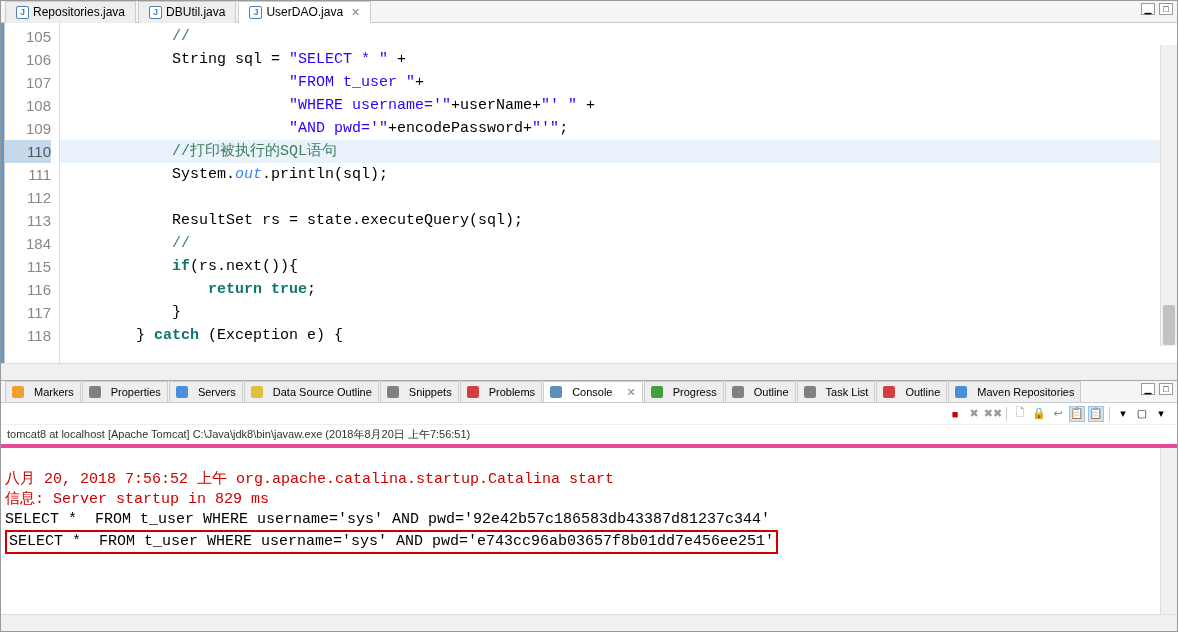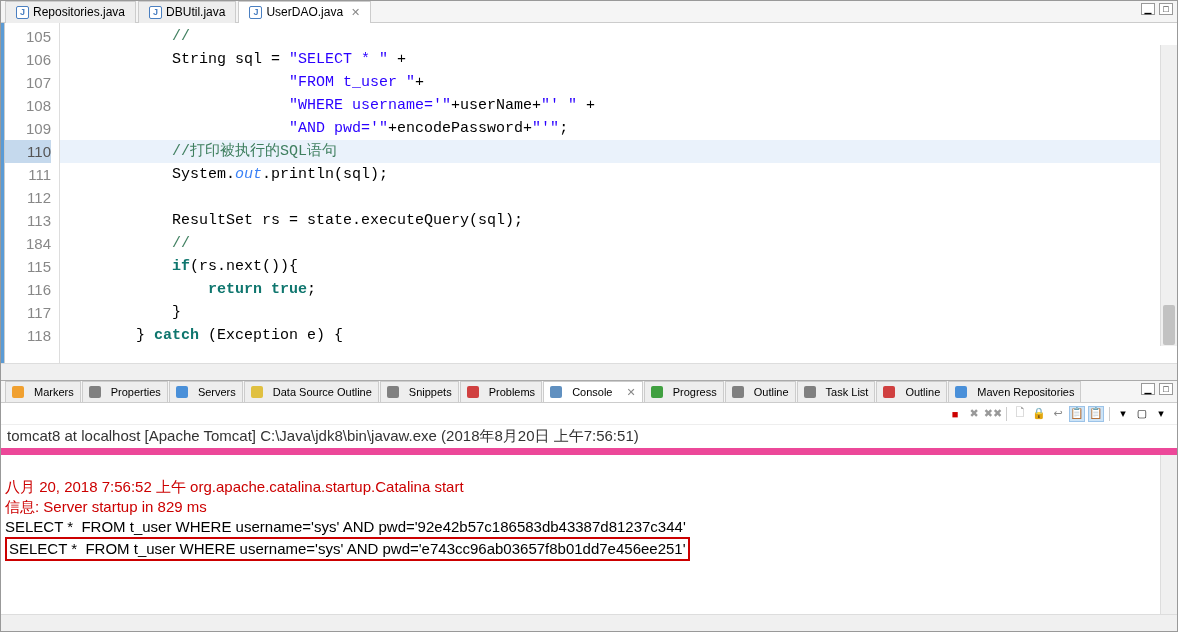--- a/index.html
+++ b/index.html
@@ -26,22 +26,22 @@
 .hscroll { height: 17px; background: #f0f0f0; border-top: 1px solid #ddd; position: relative; }
 .vscroll { width: 17px; background: #f0f0f0; border-left: 1px solid #ddd; position: absolute; right:0; top:22px; bottom:17px; }
 .vthumb { position: absolute; left:2px; right:2px; top: 260px; height: 40px; background: #c2c2c2; border-radius: 2px; }
 .bottom-pane { flex: 1; display: flex; flex-direction: column; }
 .views-tabbar { display: flex; align-items: center; height: 22px; background: #f5f5f5; border-bottom: 1px solid #ccc; padding-left: 4px; position: relative; }
 .vtab { display: flex; align-items: center; gap: 10px; padding: 1px 6px; border: 1px solid #ccc; border-bottom: none; background: #eee; margin-right: 1px; height: 21px; font-size: 11px; cursor: pointer; white-space: nowrap; }
 .vtab.active { background: #fff; }
 .vicon { width: 12px; height: 12px; display: inline-block; border-radius: 2px; }
 .toolbar { display: flex; align-items: center; height: 22px; justify-content: flex-end; padding-right: 8px; gap: 3px; background: #fff; border-bottom: 1px solid #eee; }
 .tbtn { width: 16px; height: 16px; display:flex; align-items:center; justify-content:center; cursor: pointer; font-size: 11px; }
-.console-stat { font-size: 15px; color: #333; padding: 2px 6px; border-bottom: 7px solid #ec4899; }
-.console-out { flex: 1; font-family: Liberation Sans, sans-serif; font-size: 15px; line-height: 20px; padding: 2px 4px; white-space: pre; overflow: hidden; position: relative; }
+.console-stat { font-size: 11px; color: #333; padding: 2px 6px; border-bottom: 4px solid #ec4899; }
+.console-out { flex: 1; font-family: Liberation Mono, monospace; font-size: 15px; line-height: 20px; padding: 2px 4px; white-space: pre; overflow: hidden; position: relative; }
 .cred { color: #cc0000; }
 .cbox { border: 2px solid #cc0000; display: inline-block; padding: 0 2px; }
 .console-vscroll { position: absolute; right: 0; top: 0; bottom: 0; width: 17px; background: #f0f0f0; border-left: 1px solid #ddd;}
 </style>
 </head>
 <body>
 
 <div class="editor-pane">
   <div class="tabbar">
     <div id="editor-tabs" style="display: flex;">

